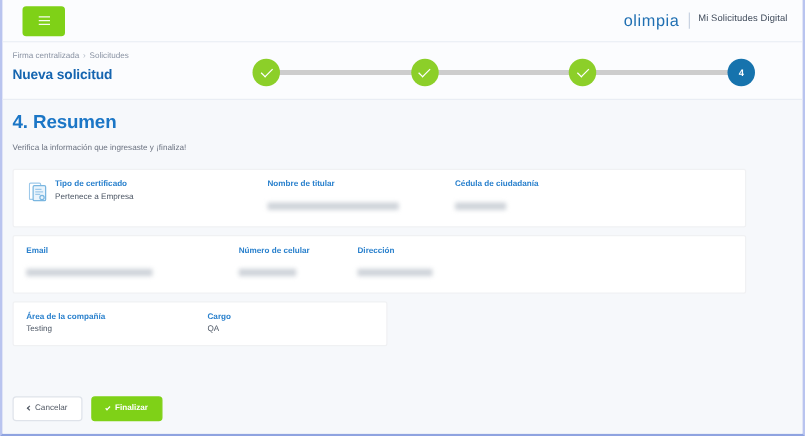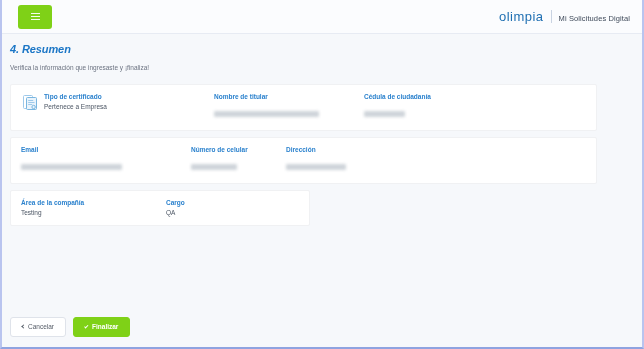--- a/index.html
+++ b/index.html
@@ -57,21 +57,21 @@
   .menu-btn .bars i {
     display: block;
     height: 1px;
     background: #ffffff;
     margin-bottom: 2px;
     opacity: .92;
   }
 
   .brand {
     display: flex;
-    align-items: flex-end;
+    align-items: flex-start;
     gap: 7px;
     margin-left: 27px;
   }
   .brand-logo {
     font-size: 13px;
     letter-spacing: .5px;
     color: #1f6fb2;
     font-weight: 400;
     line-height: 1;
   }
@@ -162,25 +162,24 @@
   
   #content {
     position: relative;
     padding: 9px 0 0 0;
     height: 267px;
     background: #f6f8fb;
   }
 
   .section-title {
     margin: 0 16px 0 8px;
-    font-size: 11px;
+    font-size: 15px;
     font-weight: bold;
     color: #1b76c6;
     letter-spacing: -.1px;
-    font-style: italic;
   }
   .section-sub {
     margin: 9px 0 0 8px;
     font-size: 6.5px;
     color: #6b7280;
   }
 
   .card {
     background: #ffffff;
     border: 1px solid #f0f1f3;
@@ -292,20 +291,44 @@
           <i></i>
       </span>
     </button>
     <div class="brand">
       <span class="brand-logo">olimpia</span>
       <span class="brand-sep"></span>
       <span class="brand-sub">Mi Solicitudes Digital</span>
     </div>
   </div>
 
+  <div id="strip">
+    <div class="crumbs">
+      <a>Firma centralizada</a>
+      <span class="sep">›</span>
+      <a>Solicitudes</a>
+    </div>
+    <div class="page-title">Nueva solicitud</div>
+
+    <div class="stepper">
+      <div class="st-node done">
+        <span class="st-check"></span>
+      </div>
+      <div class="st-line"></div>
+      <div class="st-node done">
+        <span class="st-check"></span>
+      </div>
+      <div class="st-line"></div>
+      <div class="st-node done">
+        <span class="st-check"></span>
+      </div>
+      <div class="st-line"></div>
+      <div class="st-node current">4</div>
+    </div>
+  </div>
 
   <div id="content">
 
     <div class="section-title">4. Resumen</div>
     <div class="section-sub">Verifica la información que ingresaste y ¡finaliza!</div>
 
     <div class="card w-wide" id="card1">
       <svg class="doc-icon" viewBox="0 0 15 17">
         <rect x="0.5" y="1.5" width="9" height="13" rx="1" fill="#ffffff" stroke="#9ec9ea" stroke-width="1"></rect>
         <rect x="3.5" y="3.5" width="10" height="12" rx="1" fill="#eaf4fc" stroke="#7ab6e0" stroke-width="1"></rect>

